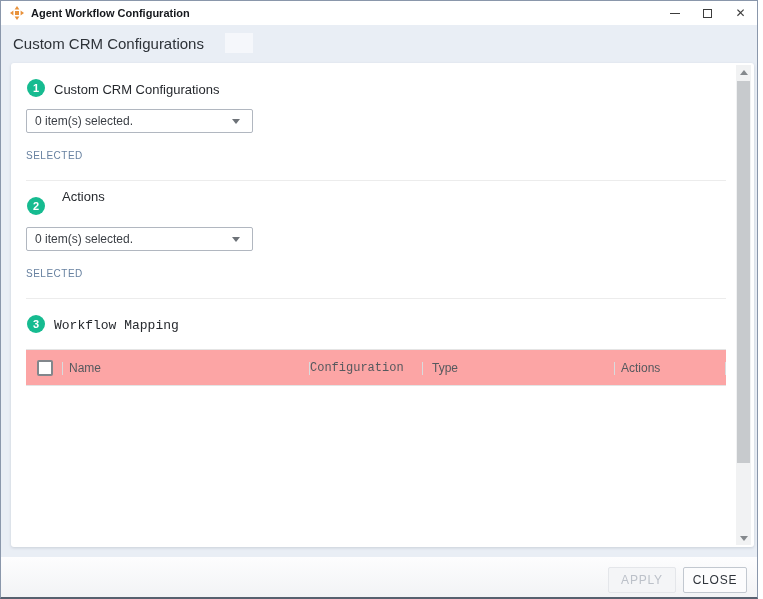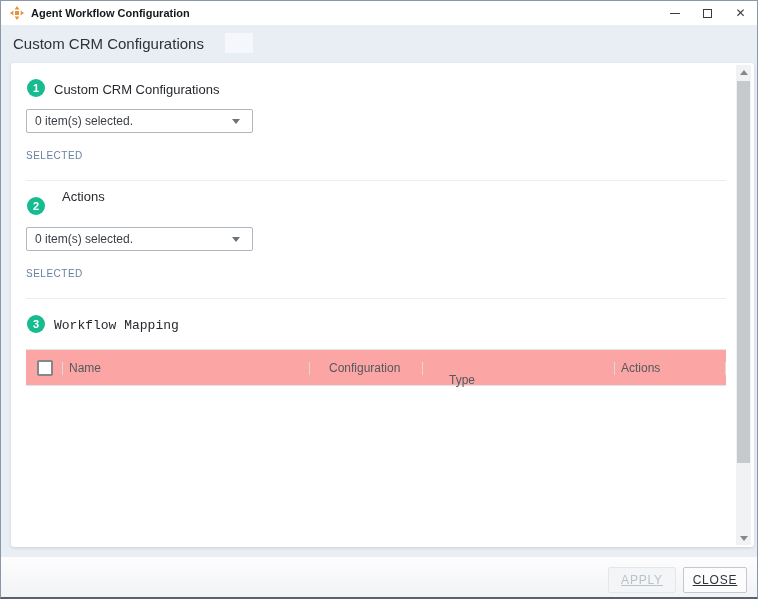--- a/index.html
+++ b/index.html
@@ -78,21 +78,21 @@
     border-top:1px solid #e4e4e4; border-bottom:1px solid #e4e4e4;
   }
   .checkbox {
     position:absolute; left:11px; top:10px; width:16px; height:16px;
     border:2px solid #82878c; border-radius:2px; background:#fff; cursor:pointer;
   }
   .col-sep { position:absolute; top:12px; width:1px; height:13px; background:#d9dbdd; }
   .sep-0 { left:36px; } .sep-1 { left:283px; } .sep-2 { left:396px; }
   .sep-3 { left:588px; } .sep-4 { left:699px; }
   .th { position:absolute; top:11px; font-size:12px; color:#55595e; }
-  .th-0 { left:43px; } .th-1 { left:303px; } .th-2 { left:423px;margin-top:12px; } .th-3 { left:595px; }
+  .th-0 { left:43px; } .th-1 { left:284px;font-family:Liberation Mono, monospace; } .th-2 { left:406px; } .th-3 { left:595px; }
   .tbody { position:relative; height:158px; background:#f7f9fa; }
   .no-rows {
     position:absolute; top:100px; left:0; right:0;
     text-align:center; font-size:12px; color:#43474d;
   }
 
   
   .vscroll {
     position:absolute; top:2px; right:3px; bottom:2px; width:15px;
     background:#f1f2f3;
@@ -117,21 +117,21 @@
   }
 
   
   .footer {
     position:absolute; left:0; right:0; top:556px; height:41px;
     background:linear-gradient(#fdfdfe, #f2f3f5);
   }
   .btn {
     position:absolute; top:10px; height:26px;
     font-family:"Liberation Sans", sans-serif; font-size:12px; letter-spacing:0.8px;
-    border-radius:2px; cursor:pointer;text-decoration:underline;
+    border-radius:2px; cursor:pointer;
   }
   .btn-apply {
     left:607px; width:68px;
     background:#f4f5f7; border:1px solid #e4e6ea; color:#bcc1c9; cursor:default;
   }
   .btn-close {
     left:682px; width:64px;
     background:#fcfcfd; border:1px solid #c2c8d0; color:#2f343b;
   }
 </style>

